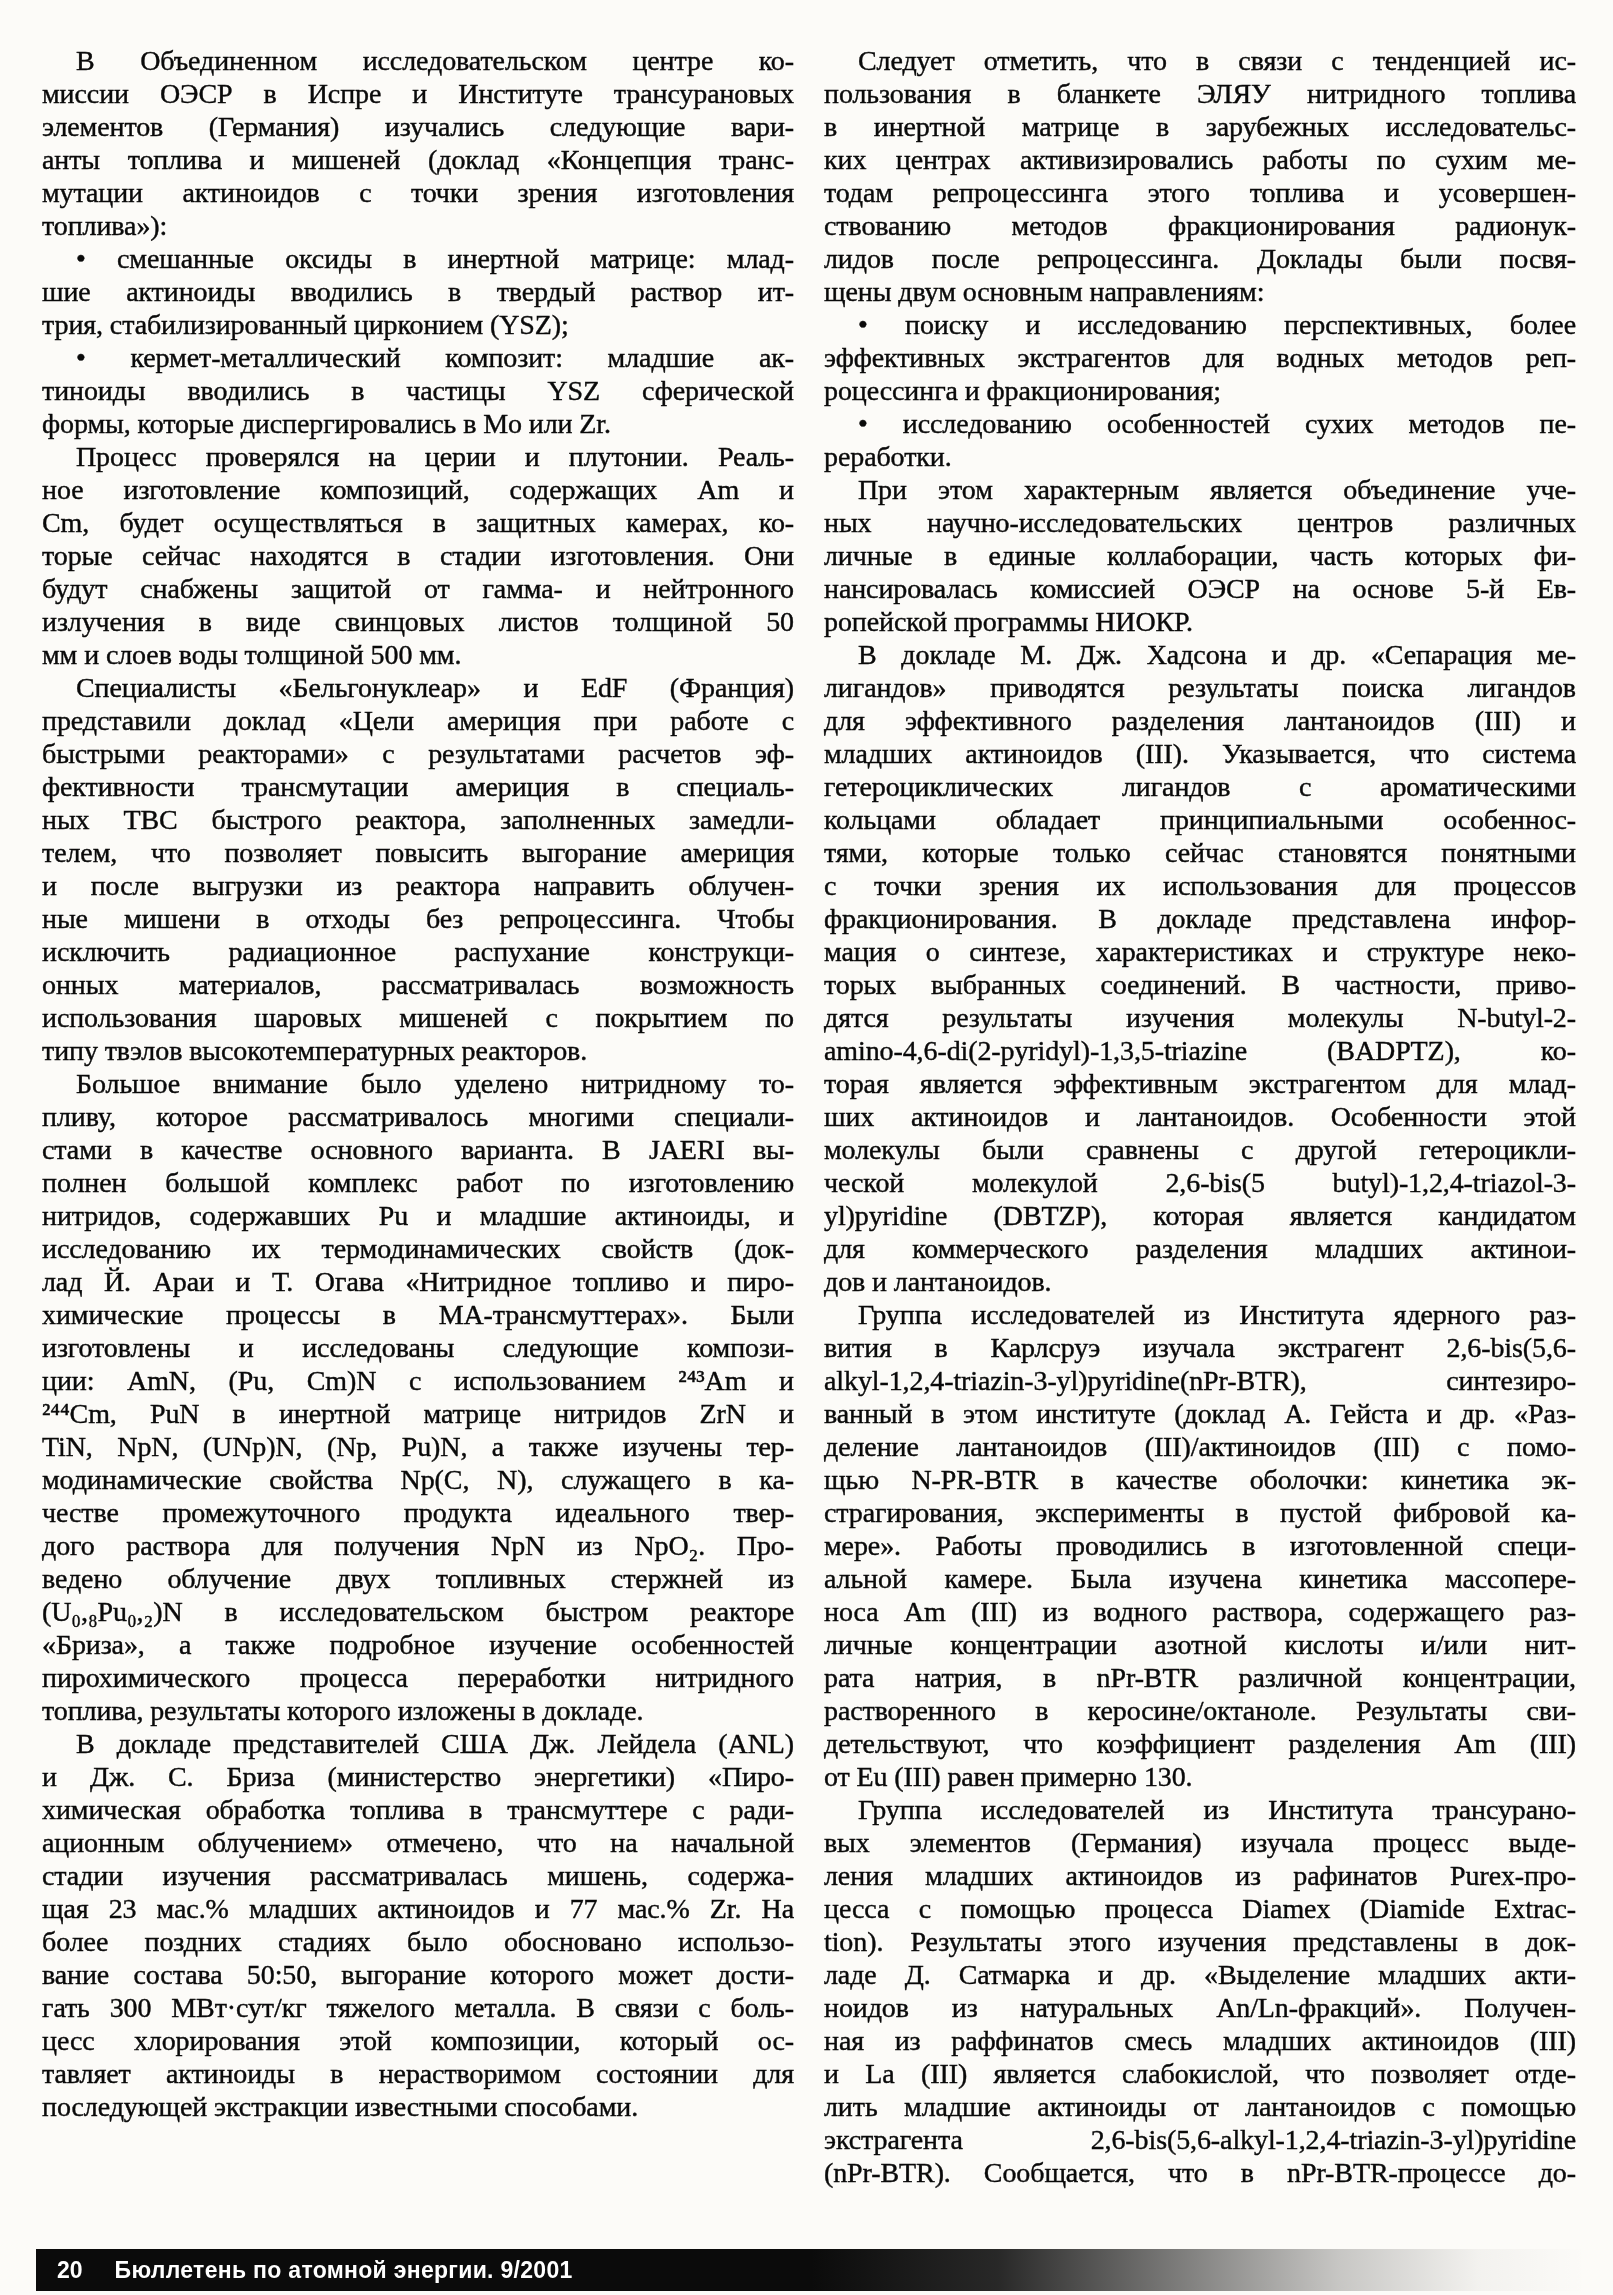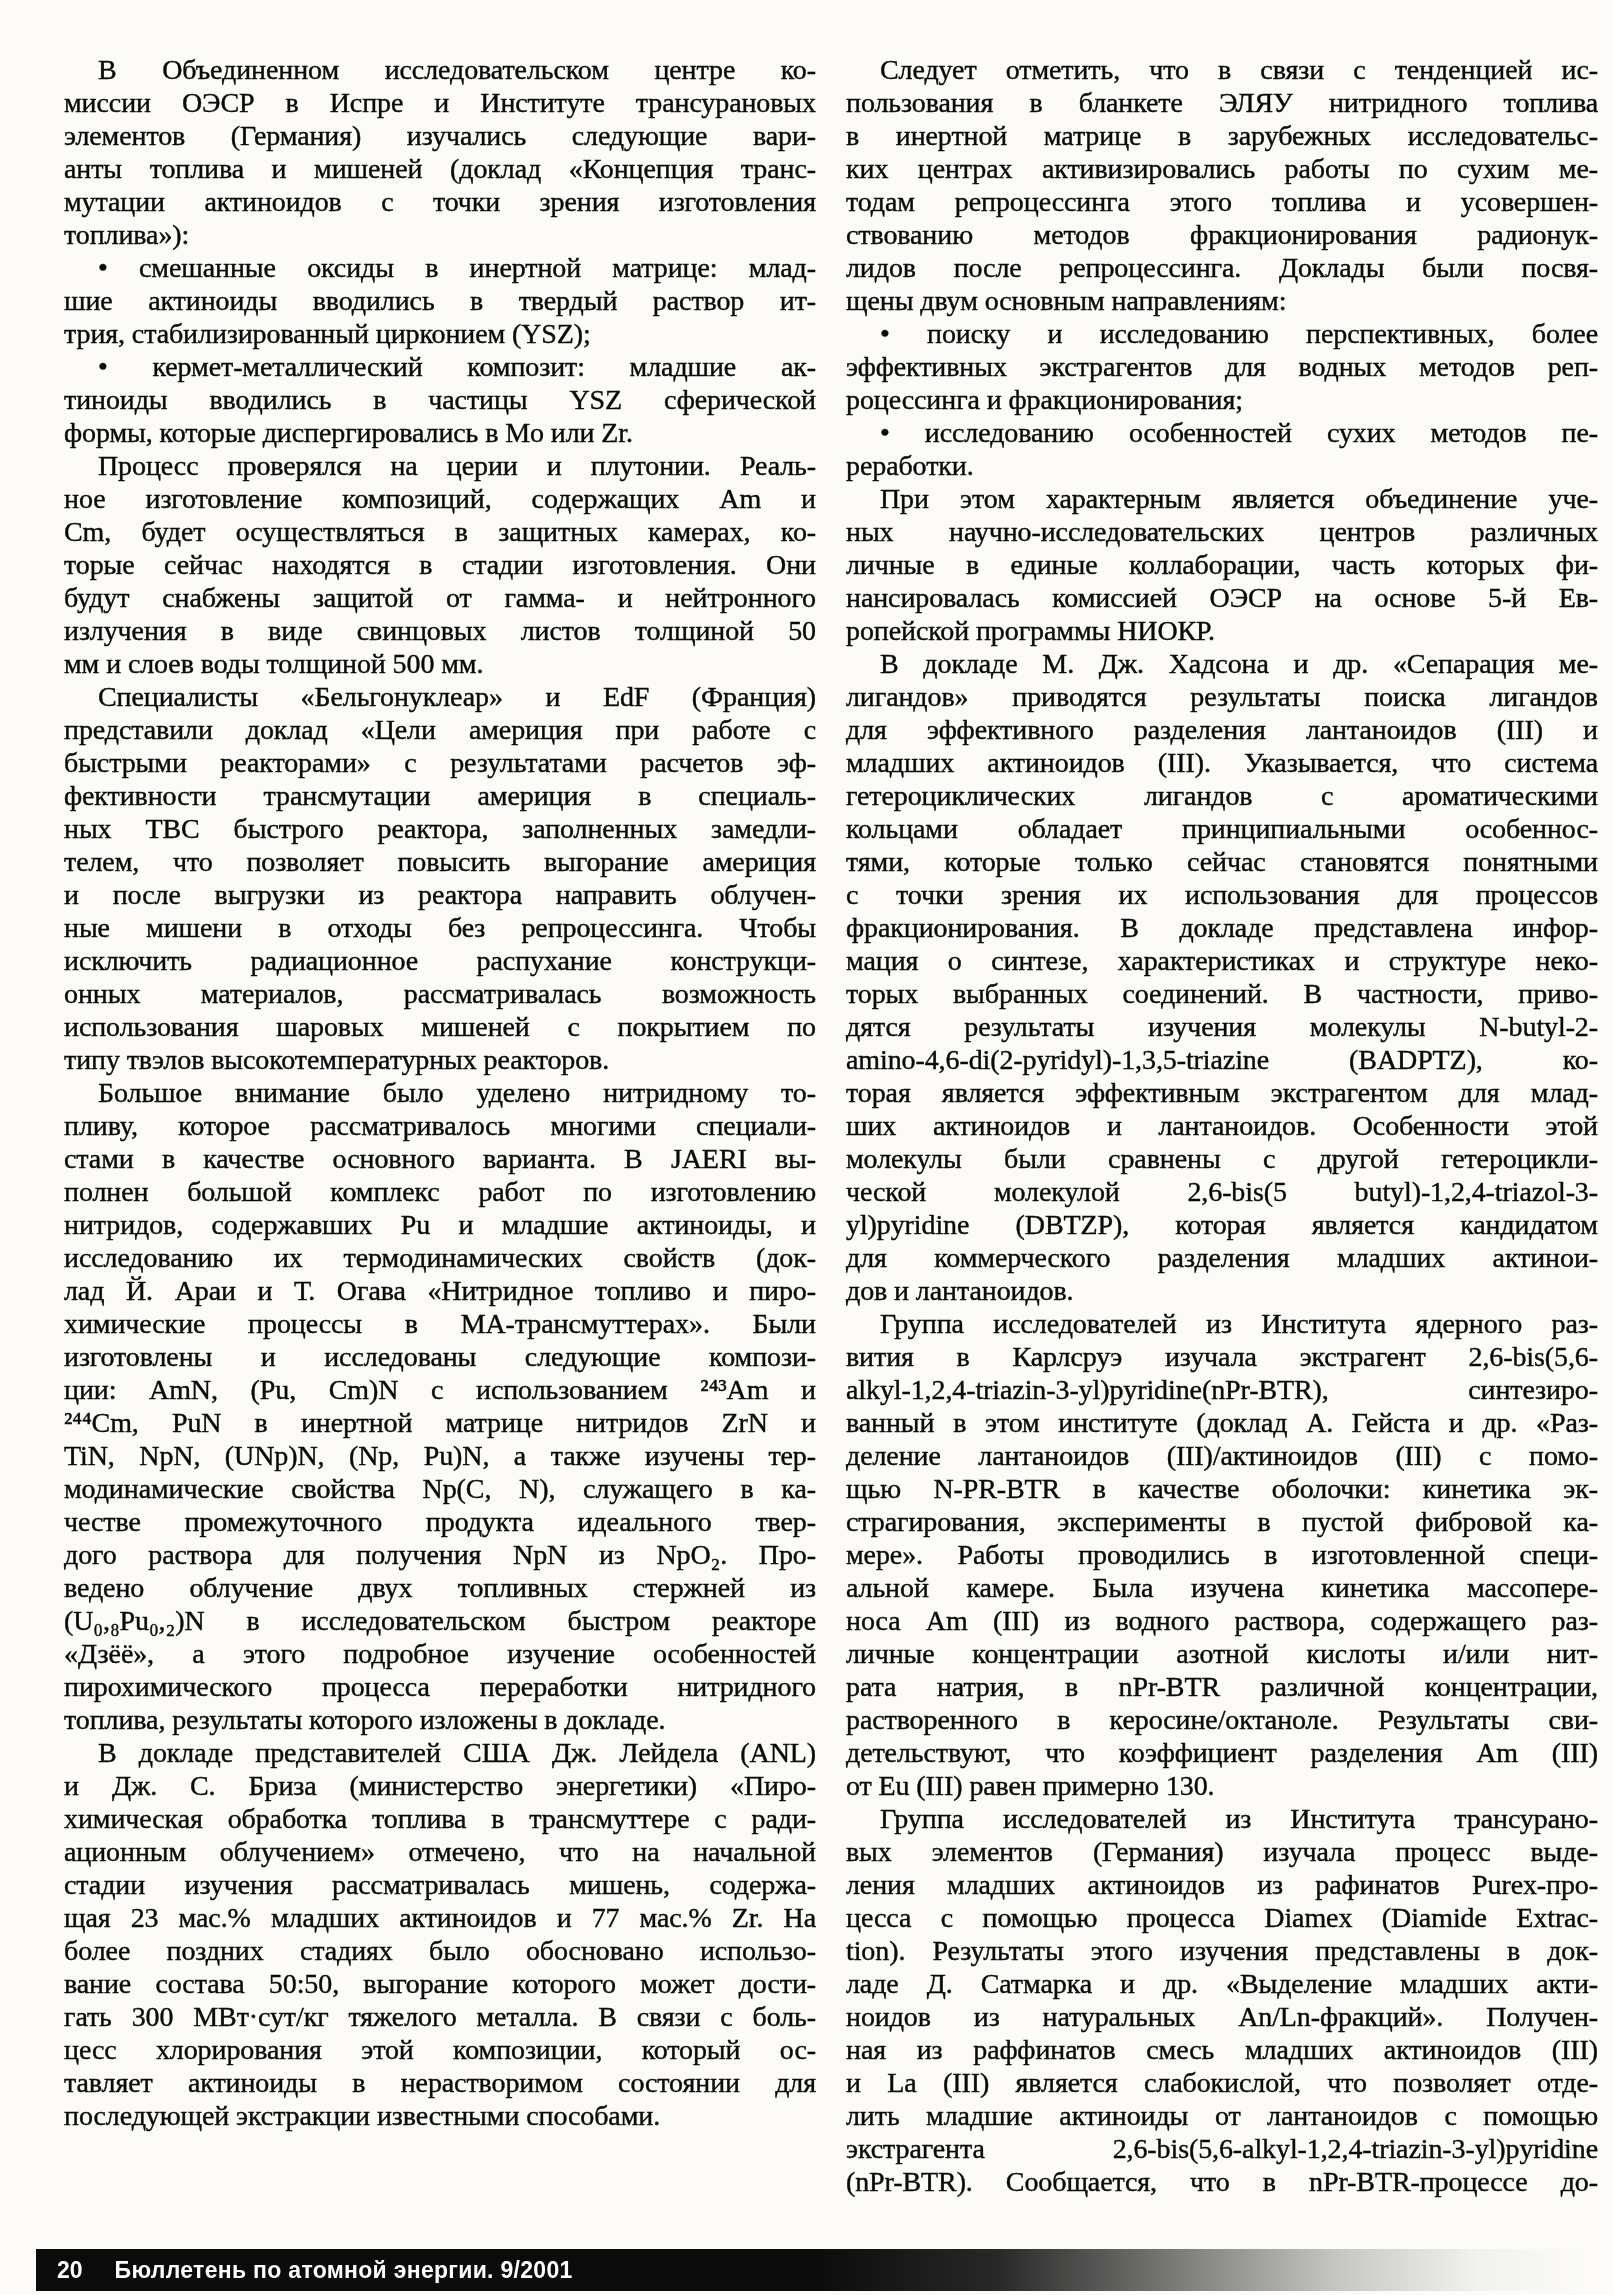--- a/index.html
+++ b/index.html
@@ -3,21 +3,21 @@
 <meta charset="utf-8">
 <style>
   html, body { margin:0; padding:0; }
   body { background:#d8d8d4; }
   .page {
     position:relative; width:1614px; height:2295px;
     background:#fcfbf8; overflow:hidden;
     font-family:"Liberation Serif", "DejaVu Serif", serif;
     color:#0a0a0a;
   }
-  .col { position:absolute; top:53px; width:752px;margin-left:22px; }
+  .col { position:absolute; top:44px; width:752px; }
   .col-left  { left:42px; }
   .col-right { left:824px; }
   .para { margin:0; padding:0; }
   .line {
     font-size:28px; line-height:33px; height:33px;
     text-align:justify; text-align-last:justify;
     -webkit-text-stroke:0.4px #0a0a0a;
     letter-spacing:-0.1px;
     white-space:normal; overflow:visible;
   }
@@ -98,21 +98,21 @@
         <div class="line">химические процессы в МА-трансмуттерах». Были</div>
         <div class="line">изготовлены и исследованы следующие компози-</div>
         <div class="line">ции: AmN, (Pu, Cm)N с использованием ²⁴³Am и</div>
         <div class="line">²⁴⁴Cm, PuN в инертной матрице нитридов ZrN и</div>
         <div class="line">TiN, NpN, (UNp)N, (Np, Pu)N, а также изучены тер-</div>
         <div class="line">модинамические свойства Np(C, N), служащего в ка-</div>
         <div class="line">честве промежуточного продукта идеального твер-</div>
         <div class="line">дого раствора для получения NpN из NpO₂. Про-</div>
         <div class="line">ведено облучение двух топливных стержней из</div>
         <div class="line">(U₀,₈Pu₀,₂)N в исследовательском быстром реакторе</div>
-        <div class="line">«Дзёё», а этого подробное изучение особенностей</div>
+        <div class="line">«Бриза», а также подробное изучение особенностей</div>
         <div class="line">пирохимического процесса переработки нитридного</div>
         <div class="line">топлива, результаты которого изложены в докладе.</div>
       </div>
       <div class="para">
         <div class="line">В докладе представителей США Дж. Лейдела (ANL)</div>
         <div class="line">и Дж. С. Бриза (министерство энергетики) «Пиро-</div>
         <div class="line">химическая обработка топлива в трансмуттере с ради-</div>
         <div class="line">ационным облучением» отмечено, что на начальной</div>
         <div class="line">стадии изучения рассматривалась мишень, содержа-</div>
         <div class="line">щая 23 мас.% младших актиноидов и 77 мас.% Zr. На</div>

